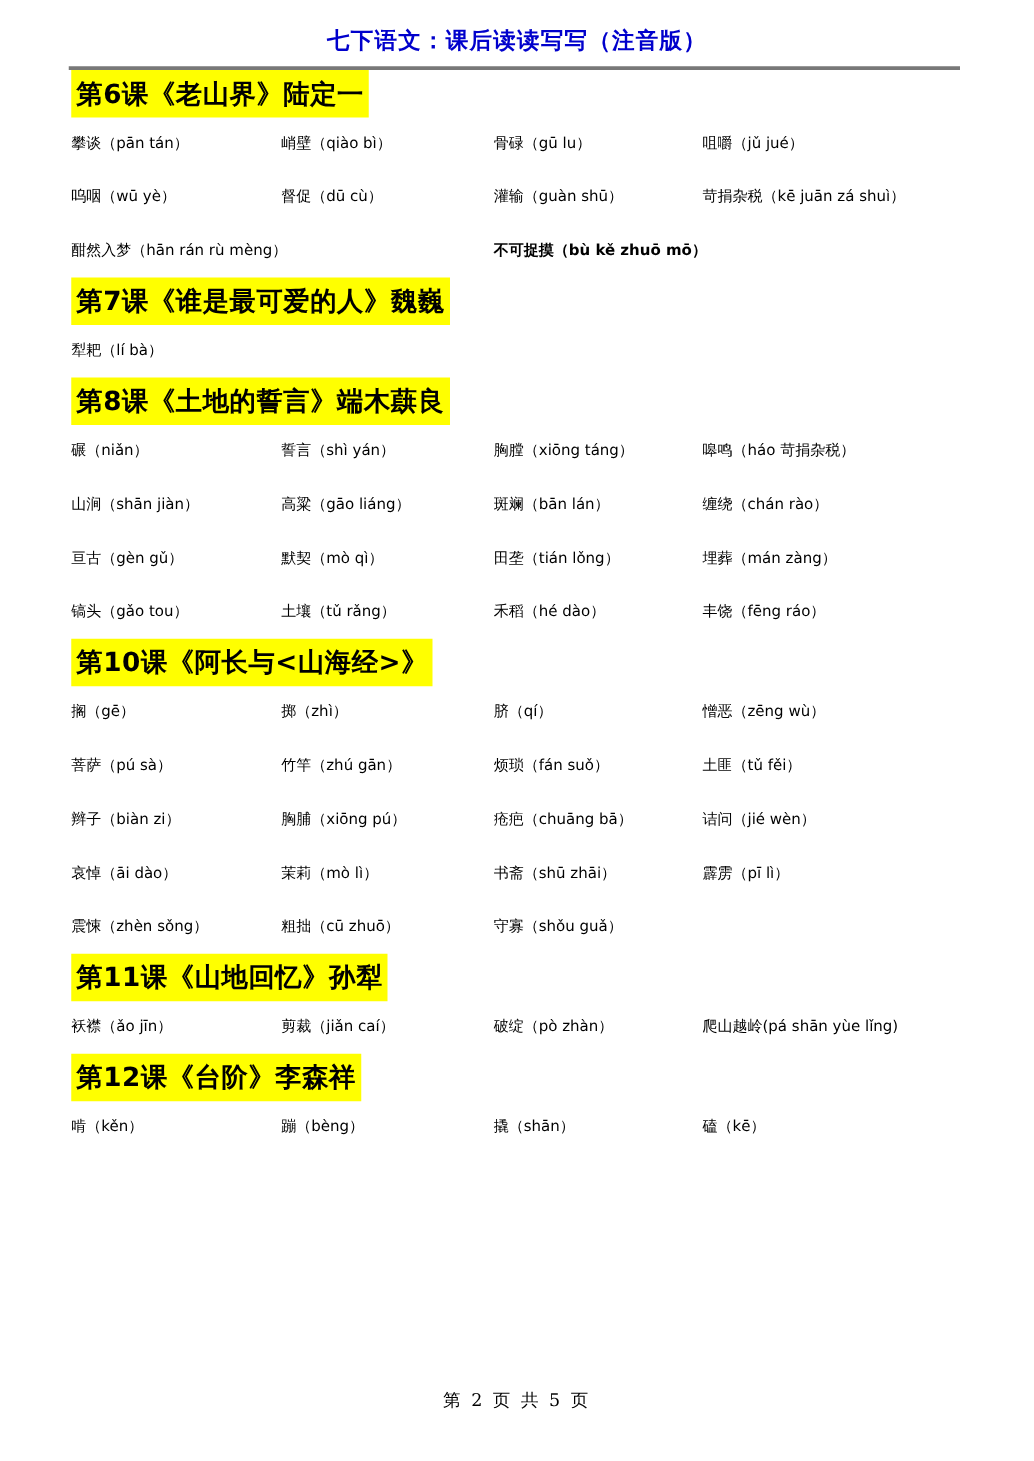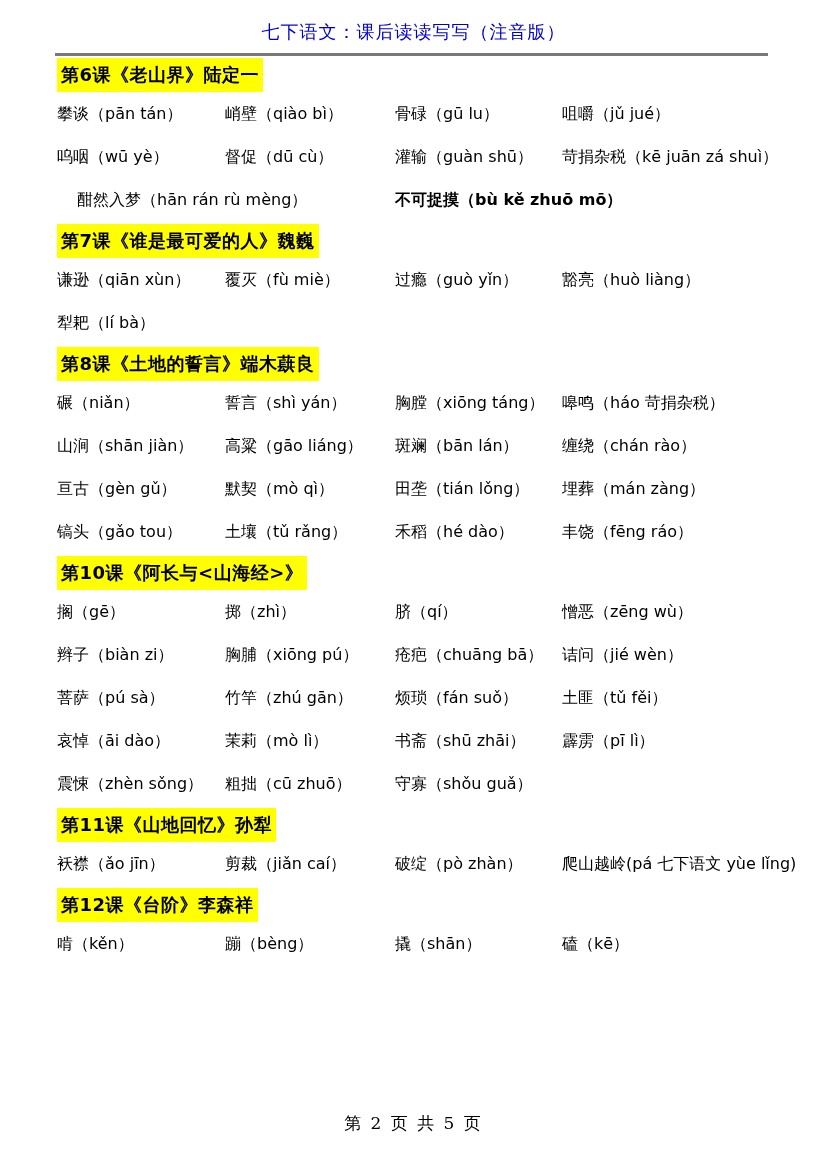--- a/index.html
+++ b/index.html
@@ -9,21 +9,21 @@
     height: 1169px;
     background: #ffffff;
     overflow: hidden;
     font-family: "DejaVu Sans", "Liberation Sans", sans-serif;
     color: #000000;
   }
   .doc-title {
     padding-top: 20px;
     text-align: center;
     font-size: 18px;
-    font-weight: normal;
+    font-weight: bold;
     color: #0000CC;
     letter-spacing: 1px;
   }
   .rule {
     margin: 9px 0 0 55px;
     width: 713px;
     height: 3px;
     background: #787878;
   }
   .content {
@@ -31,42 +31,42 @@
     margin-right: 57px;
   }
   .section-header-row {
     height: 37px;
     display: flex;
     align-items: center;
   }
   .section-header {
     display: inline-block;
     background: #FFFF00;
-    font-size: 18px;
+    font-size: 21px;
     font-weight: bold;
     padding: 5px 4px;
     letter-spacing: 0.5px;
   }
   .word-row {
     display: grid;
     grid-template-columns: 168px 170px 167px 1fr;
     height: 43px;
     align-items: center;
-    font-size: 16px;
+    font-size: 12px;
   }
   .word-cell {
     white-space: nowrap;
   }
   .footer {
     position: absolute;
     left: 0;
     width: 100%;
     top: 1112px;
     text-align: center;
-    font-size: 17px;
+    font-size: 14px;
     font-family: "DejaVu Serif", "Liberation Serif", serif;
     letter-spacing: 2px;
   }
 </style>
 </head>
 <body>
 
 <div class="page">
   <div class="doc-title">七下语文：课后读读写写（注音版）</div>
   <div class="rule"></div>
@@ -81,33 +81,27 @@
           <span class="word-cell">骨碌（gū lu）</span>
           <span class="word-cell">咀嚼（jǔ jué）</span>
         </div>
         <div class="word-row">
           <span class="word-cell">呜咽（wū yè）</span>
           <span class="word-cell">督促（dū cù）</span>
           <span class="word-cell">灌输（guàn shū）</span>
           <span class="word-cell">苛捐杂税（kē juān zá shuì）</span>
         </div>
         <div class="word-row">
-          <span class="word-cell" style="grid-column: span 2; margin-left: 20px;">酣然入梦（hān rán rù mèng）</span>
+          <span class="word-cell" style="grid-column: span 2;">酣然入梦（hān rán rù mèng）</span>
           <span class="word-cell" style="grid-column: span 2; font-weight: bold;">不可捉摸（bù kě zhuō mō）</span>
         </div>
       </div>
       <div class="section">
         <div class="section-header-row">
           <span class="section-header">第7课《谁是最可爱的人》魏巍</span>
-        </div>
-        <div class="word-row">
-          <span class="word-cell">谦逊（qiān xùn）</span>
-          <span class="word-cell">覆灭（fù miè）</span>
-          <span class="word-cell">过瘾（guò yǐn）</span>
-          <span class="word-cell">豁亮（huò liàng）</span>
         </div>
         <div class="word-row">
           <span class="word-cell">犁耙（lí bà）</span>
         </div>
       </div>
       <div class="section">
         <div class="section-header-row">
           <span class="section-header">第8课《土地的誓言》端木蕻良</span>
         </div>
         <div class="word-row">
@@ -139,30 +133,30 @@
         <div class="section-header-row">
           <span class="section-header">第10课《阿长与&lt;山海经&gt;》</span>
         </div>
         <div class="word-row">
           <span class="word-cell">搁（gē）</span>
           <span class="word-cell">掷（zhì）</span>
           <span class="word-cell">脐（qí）</span>
           <span class="word-cell">憎恶（zēng wù）</span>
         </div>
         <div class="word-row">
+          <span class="word-cell">菩萨（pú sà）</span>
+          <span class="word-cell">竹竿（zhú gān）</span>
+          <span class="word-cell">烦琐（fán suǒ）</span>
+          <span class="word-cell">土匪（tǔ fěi）</span>
+        </div>
+        <div class="word-row">
           <span class="word-cell">辫子（biàn zi）</span>
           <span class="word-cell">胸脯（xiōng pú）</span>
           <span class="word-cell">疮疤（chuāng bā）</span>
           <span class="word-cell">诘问（jié wèn）</span>
-        </div>
-        <div class="word-row">
-          <span class="word-cell">菩萨（pú sà）</span>
-          <span class="word-cell">竹竿（zhú gān）</span>
-          <span class="word-cell">烦琐（fán suǒ）</span>
-          <span class="word-cell">土匪（tǔ fěi）</span>
         </div>
         <div class="word-row">
           <span class="word-cell">哀悼（āi dào）</span>
           <span class="word-cell">茉莉（mò lì）</span>
           <span class="word-cell">书斋（shū zhāi）</span>
           <span class="word-cell">霹雳（pī lì）</span>
         </div>
         <div class="word-row">
           <span class="word-cell">震悚（zhèn sǒng）</span>
           <span class="word-cell">粗拙（cū zhuō）</span>
@@ -170,21 +164,21 @@
         </div>
       </div>
       <div class="section">
         <div class="section-header-row">
           <span class="section-header">第11课《山地回忆》孙犁</span>
         </div>
         <div class="word-row">
           <span class="word-cell">袄襟（ǎo jīn）</span>
           <span class="word-cell">剪裁（jiǎn caí）</span>
           <span class="word-cell">破绽（pò zhàn）</span>
-          <span class="word-cell">爬山越岭(pá 七下语文 yùe lǐng)</span>
+          <span class="word-cell">爬山越岭(pá shān yùe lǐng)</span>
         </div>
       </div>
       <div class="section">
         <div class="section-header-row">
           <span class="section-header">第12课《台阶》李森祥</span>
         </div>
         <div class="word-row">
           <span class="word-cell">啃（kěn）</span>
           <span class="word-cell">蹦（bèng）</span>
           <span class="word-cell">撬（shān）</span>

